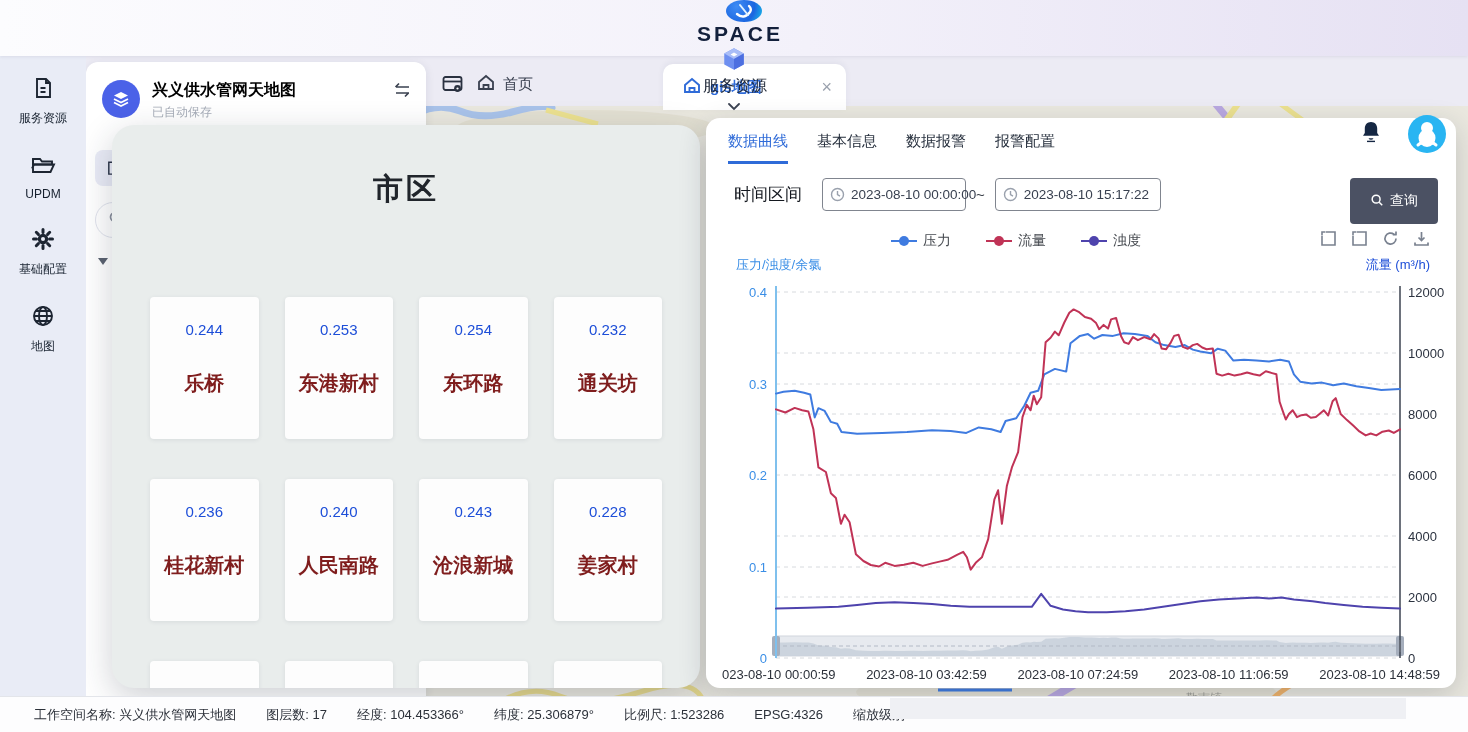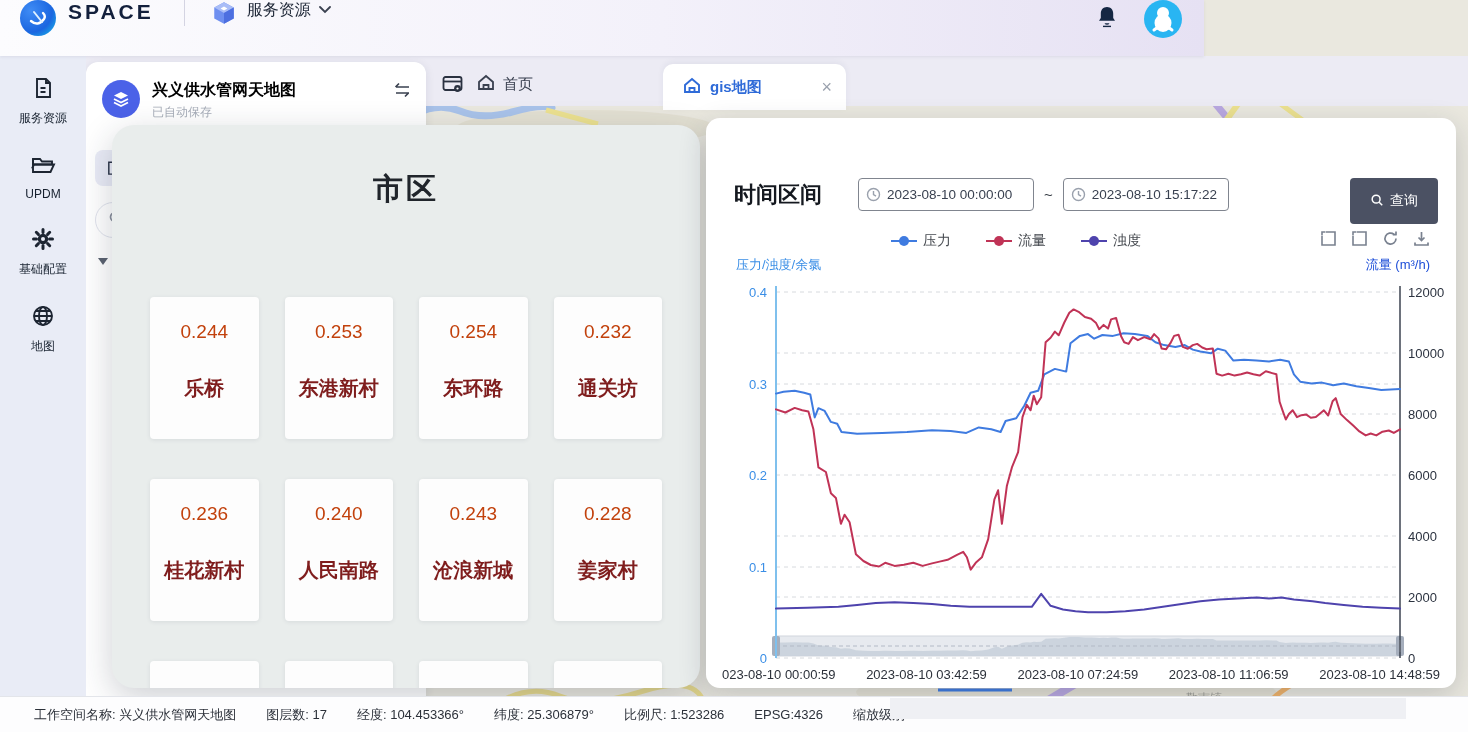--- a/index.html
+++ b/index.html
@@ -1,23 +1,23 @@
 <!DOCTYPE html>
 <html><head>
 <meta charset="utf-8">
 <style>
   * { margin:0; padding:0; box-sizing:border-box; }
   html,body { background:#cfd2da; }
   .screen { position:relative; width:1468px; height:732px; overflow:hidden;
             font-family:"Liberation Sans", sans-serif; background:#eae8df; }
 
   
-  .topbar { position:absolute; left:0; top:0; width:1204px; height:56px; z-index:40;
+  .topbar { position:absolute; left:0; top:0; width:1468px; height:56px; z-index:40;
             background:linear-gradient(90deg,#fcfcfe 0%,#f3f1fa 55%,#e6e1f3 100%);
-            display:flex; align-items:flex-start; box-shadow:0 1px 3px rgba(40,40,80,.08); }
+            display:flex; align-items:center; box-shadow:0 1px 3px rgba(40,40,80,.08);flex-direction:column; }
   .logo-badge { width:36px; height:36px; border-radius:50%; margin-left:20px;
             background:radial-gradient(circle at 30% 30%,#3f8cf5,#1b66e0 60%,#18c4e9);
             display:flex; align-items:center; justify-content:center; }
   .brand { font-size:21px; font-weight:bold; letter-spacing:3px; color:#13203c; margin-left:12px; }
   .tb-divider { width:1px; height:26px; background:#d4d4e2; margin:0 26px 0 30px; }
   .nav-label { font-size:16px; color:#1d2636; margin:0 8px 0 10px; font-weight:500; }
   .tb-right { margin-left:auto; display:flex; align-items:center; gap:26px; padding-right:22px; }
   .avatar { width:38px; height:38px; border-radius:50%; background:#29b5f2;
             display:flex; align-items:center; justify-content:center; }
 
@@ -60,32 +60,32 @@
   .tab-close { margin-left:auto; font-size:18px; color:#9ba2ae; line-height:1; cursor:pointer; }
 
   
   .district { position:absolute; left:112px; top:125px; width:588px; height:563px; z-index:20;
               background:#e9edec; border-radius:22px; box-shadow:0 10px 34px rgba(30,40,60,.22); overflow:hidden; }
   .district-title { text-align:center; margin-top:44px; font-size:30px; font-weight:bold; color:#20252b; letter-spacing:3px; }
   .station-grid { position:absolute; left:0; top:172px; width:588px; padding:0 38px;
                   display:grid; grid-template-columns:repeat(4,1fr); column-gap:26px; row-gap:40px; }
   .tile { background:#fdfdfd; height:142px; border-radius:4px; box-shadow:0 1px 4px rgba(60,70,90,.10);
           display:flex; flex-direction:column; align-items:center; cursor:pointer; }
-  .tile .val { margin-top:24px; font-size:19px; color:#c2410c; font-weight:500; }
+  .tile .val { margin-top:24px; font-size:15px; color:#1d4ed8; font-weight:500; }
   .tile .nm  { margin-top:32px; font-size:20px; font-weight:bold; color:#7f1d1d;text-align:right; }
 
   
   .detail { position:absolute; left:706px; top:118px; width:750px; height:570px; z-index:20;
             background:#fff; border-radius:14px; box-shadow:0 8px 28px rgba(30,40,60,.20); }
   .dtabs { position:absolute; left:22px; top:14px; display:flex; gap:29px; }
   .dtab { font-size:15px; color:#262f3d; padding-bottom:10px; cursor:pointer; }
   .dtab.active { color:#2f6bd8; border-bottom:3px solid #2f6bd8; }
   .time-row { position:absolute; left:28px; top:60px; display:flex; align-items:center; }
-  .time-label { font-size:22px; font-weight:bold; color:#14181f; margin-right:36px; }
-  .dt-input { position:relative; width:176px; height:33px; border:1px solid #80858f; border-radius:4px; background:#fff; }
+  .time-label { font-size:17px; font-weight:normal; color:#14181f; margin-right:20px; }
+  .dt-input { position:relative; width:144px; height:33px; border:1px solid #80858f; border-radius:4px; background:#fff; }
   .dt-input input { position:absolute; left:28px; top:0; width:128px; height:31px; border:none; outline:none;
                     font-size:13.5px; color:#394150; font-family:"Liberation Sans",sans-serif; background:transparent; }
   .dt-input .clock { position:absolute; left:7px; top:8px; }
   .tilde { margin:0 10px; font-size:15px; color:#30363f; }
   .query-btn { position:absolute; left:644px; top:60px; width:88px; height:46px; background:#4b5163; border:none;
                border-radius:4px; color:#fff; font-size:14px; display:flex; align-items:center; justify-content:center;
                gap:6px; cursor:pointer; font-family:"Liberation Sans",sans-serif; }
   .legend-row { position:absolute; left:0; top:114px; width:620px; display:flex; justify-content:center; gap:35px; }
   .lg-item { display:flex; align-items:center; gap:6px; font-size:14px; color:#45494f; cursor:pointer; }
   .lg-marker { position:relative; width:26px; height:10px; }
@@ -316,20 +316,26 @@
           <span class="nm">姜家村</span>
         </div>
         <div class="tile"></div>
         <div class="tile"></div>
         <div class="tile"></div>
         <div class="tile"></div>
       </div>
   </section>
 
   <section class="detail">
+    <div class="dtabs">
+        <span class="dtab active">数据曲线</span>
+        <span class="dtab">基本信息</span>
+        <span class="dtab">数据报警</span>
+        <span class="dtab">报警配置</span>
+      </div>
     <div class="time-row">
       <span class="time-label">时间区间</span>
       <span class="dt-input">
         <span class="clock">
           <svg width="15" height="15" viewBox="0 0 15 15" fill="none" stroke="#9aa1ad" stroke-width="1.4">
             <circle cx="7.5" cy="7.5" r="6"></circle>
               <path d="M7.5 4 v3.7 l2.5 1.5"></path>
           </svg>
         </span>
         <input readonly="" value="2023-08-10 00:00:00" style="">

